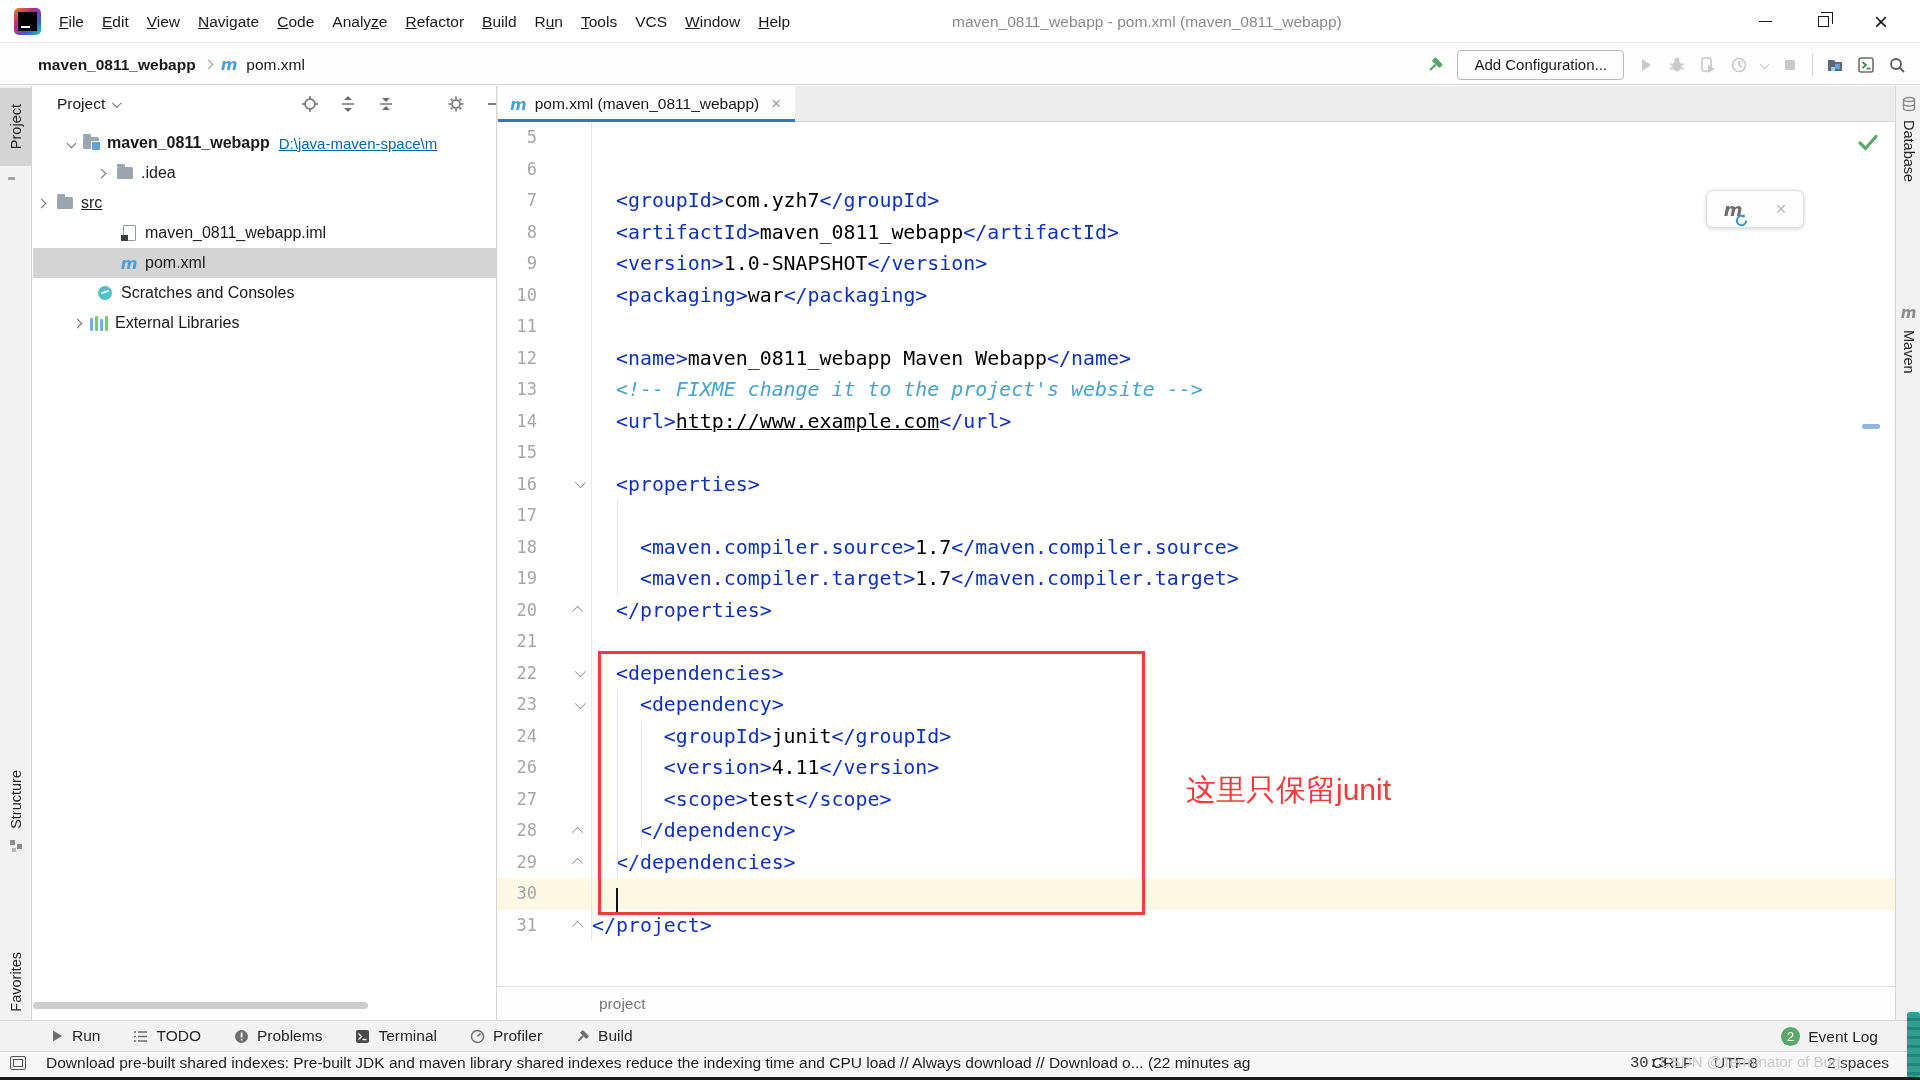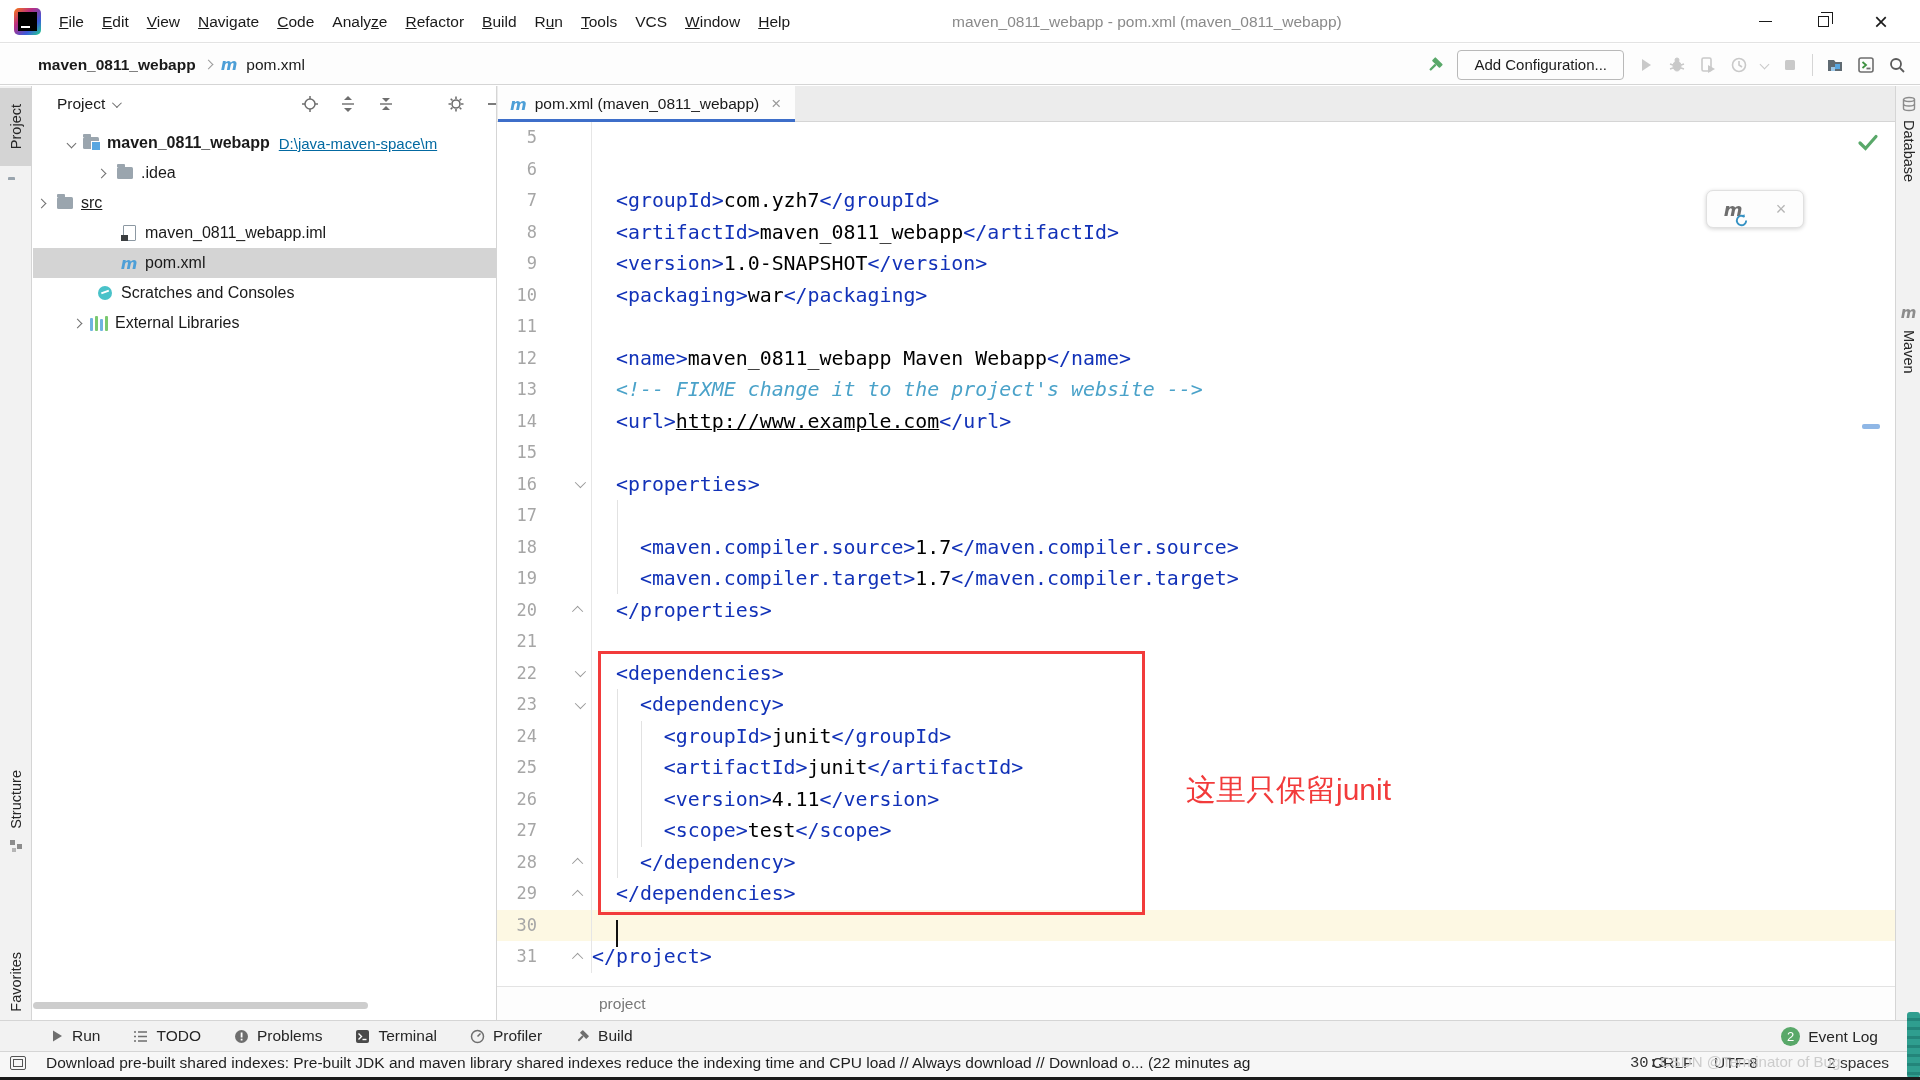--- a/index.html
+++ b/index.html
@@ -369,21 +369,20 @@
       <div class="code-row"><span class="ln">15</span><span class="foldc"></span><span class="codetxt"></span></div>
       <div class="code-row"><span class="ln">16</span><span class="foldc"><span class="fm down"></span></span><span class="codetxt"><span class="tk-tag">  &lt;properties&gt;</span></span></div>
       <div class="code-row"><span class="ln">17</span><span class="foldc"></span></div>
       <div class="code-row"><span class="ln">18</span><span class="foldc"></span><span class="codetxt"><span class="tk-tag">    &lt;maven.compiler.source&gt;</span><span class="tk-text">1.7</span><span class="tk-tag">&lt;/maven.compiler.source&gt;</span></span></div>
       <div class="code-row"><span class="ln">19</span><span class="foldc"></span><span class="codetxt"><span class="tk-tag">    &lt;maven.compiler.target&gt;</span><span class="tk-text">1.7</span><span class="tk-tag">&lt;/maven.compiler.target&gt;</span></span></div>
       <div class="code-row"><span class="ln">20</span><span class="foldc"><span class="fm up"></span></span><span class="codetxt"><span class="tk-tag">  &lt;/properties&gt;</span></span></div>
       <div class="code-row"><span class="ln">21</span><span class="foldc"></span><span class="codetxt"></span></div>
       <div class="code-row"><span class="ln">22</span><span class="foldc"><span class="fm down"></span></span><span class="codetxt"><span class="tk-tag">  &lt;dependencies&gt;</span></span></div>
       <div class="code-row"><span class="ln">23</span><span class="foldc"><span class="fm down"></span></span><span class="codetxt"><span class="tk-tag">    &lt;dependency&gt;</span></span></div>
       <div class="code-row"><span class="ln">24</span><span class="foldc"></span><span class="codetxt"><span class="tk-tag">      &lt;groupId&gt;</span><span class="tk-text">junit</span><span class="tk-tag">&lt;/groupId&gt;</span></span></div>
-      <div class="code-row"><span class="ln">25</span><span class="foldc"></span><span class="codetxt"><span class="tk-tag">      &lt;artifactId&gt;</span><span class="tk-text">junit</span><span class="tk-tag">&lt;/artifactId&gt;</span></span></div>
       <div class="code-row"><span class="ln">26</span><span class="foldc"></span><span class="codetxt"><span class="tk-tag">      &lt;version&gt;</span><span class="tk-text">4.11</span><span class="tk-tag">&lt;/version&gt;</span></span></div>
       <div class="code-row"><span class="ln">27</span><span class="foldc"></span><span class="codetxt"><span class="tk-tag">      &lt;scope&gt;</span><span class="tk-text">test</span><span class="tk-tag">&lt;/scope&gt;</span></span></div>
       <div class="code-row"><span class="ln">28</span><span class="foldc"><span class="fm up"></span></span><span class="codetxt"><span class="tk-tag">    &lt;/dependency&gt;</span></span></div>
       <div class="code-row"><span class="ln">29</span><span class="foldc"><span class="fm up"></span></span><span class="codetxt"><span class="tk-tag">  &lt;/dependencies&gt;</span></span></div>
       <div class="code-row current"><span class="ln">30</span><span class="foldc"></span><span class="codetxt"><span class="tk-text">  </span><span class="cursor"></span></span></div>
       <div class="code-row"><span class="ln">31</span><span class="foldc"><span class="fm up"></span></span><span class="codetxt"><span class="tk-tag">&lt;/project&gt;</span></span></div>
     </div>
 </div>
 <div class="indent-guide" style="left:617px; top:500px; height:94px;"></div>
 <div class="indent-guide" style="left:617px; top:689px; height:189px;"></div>

